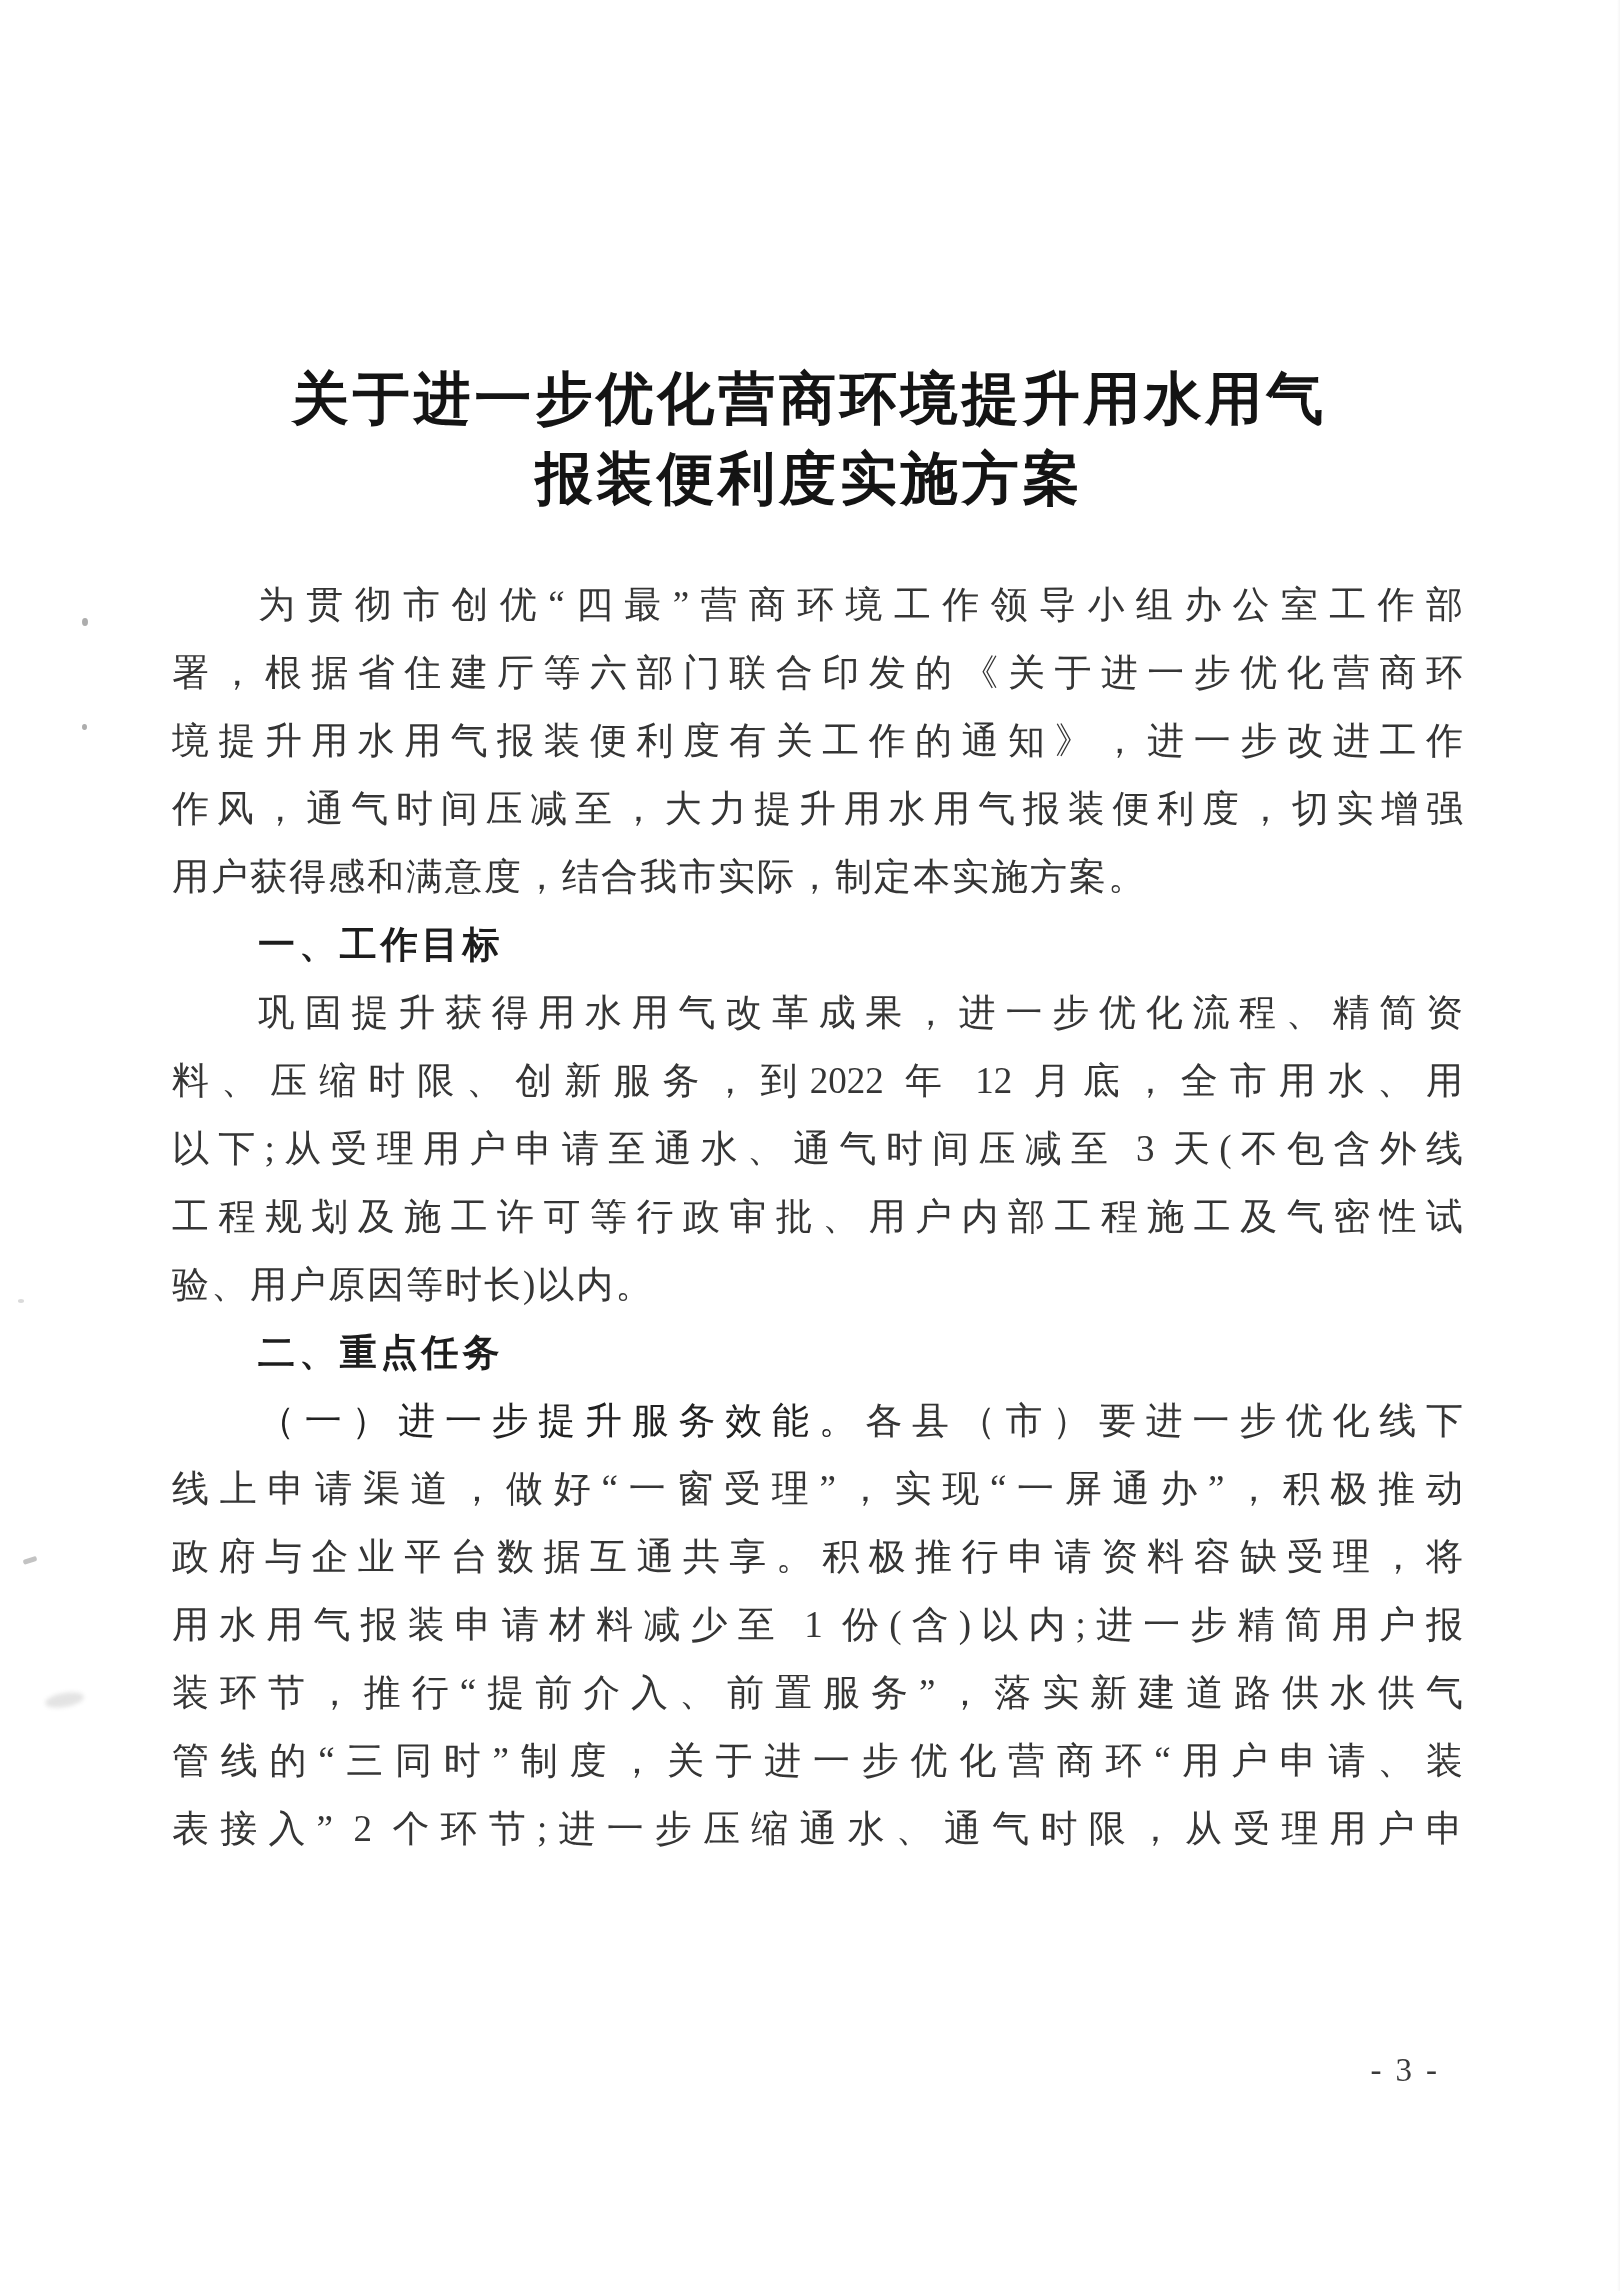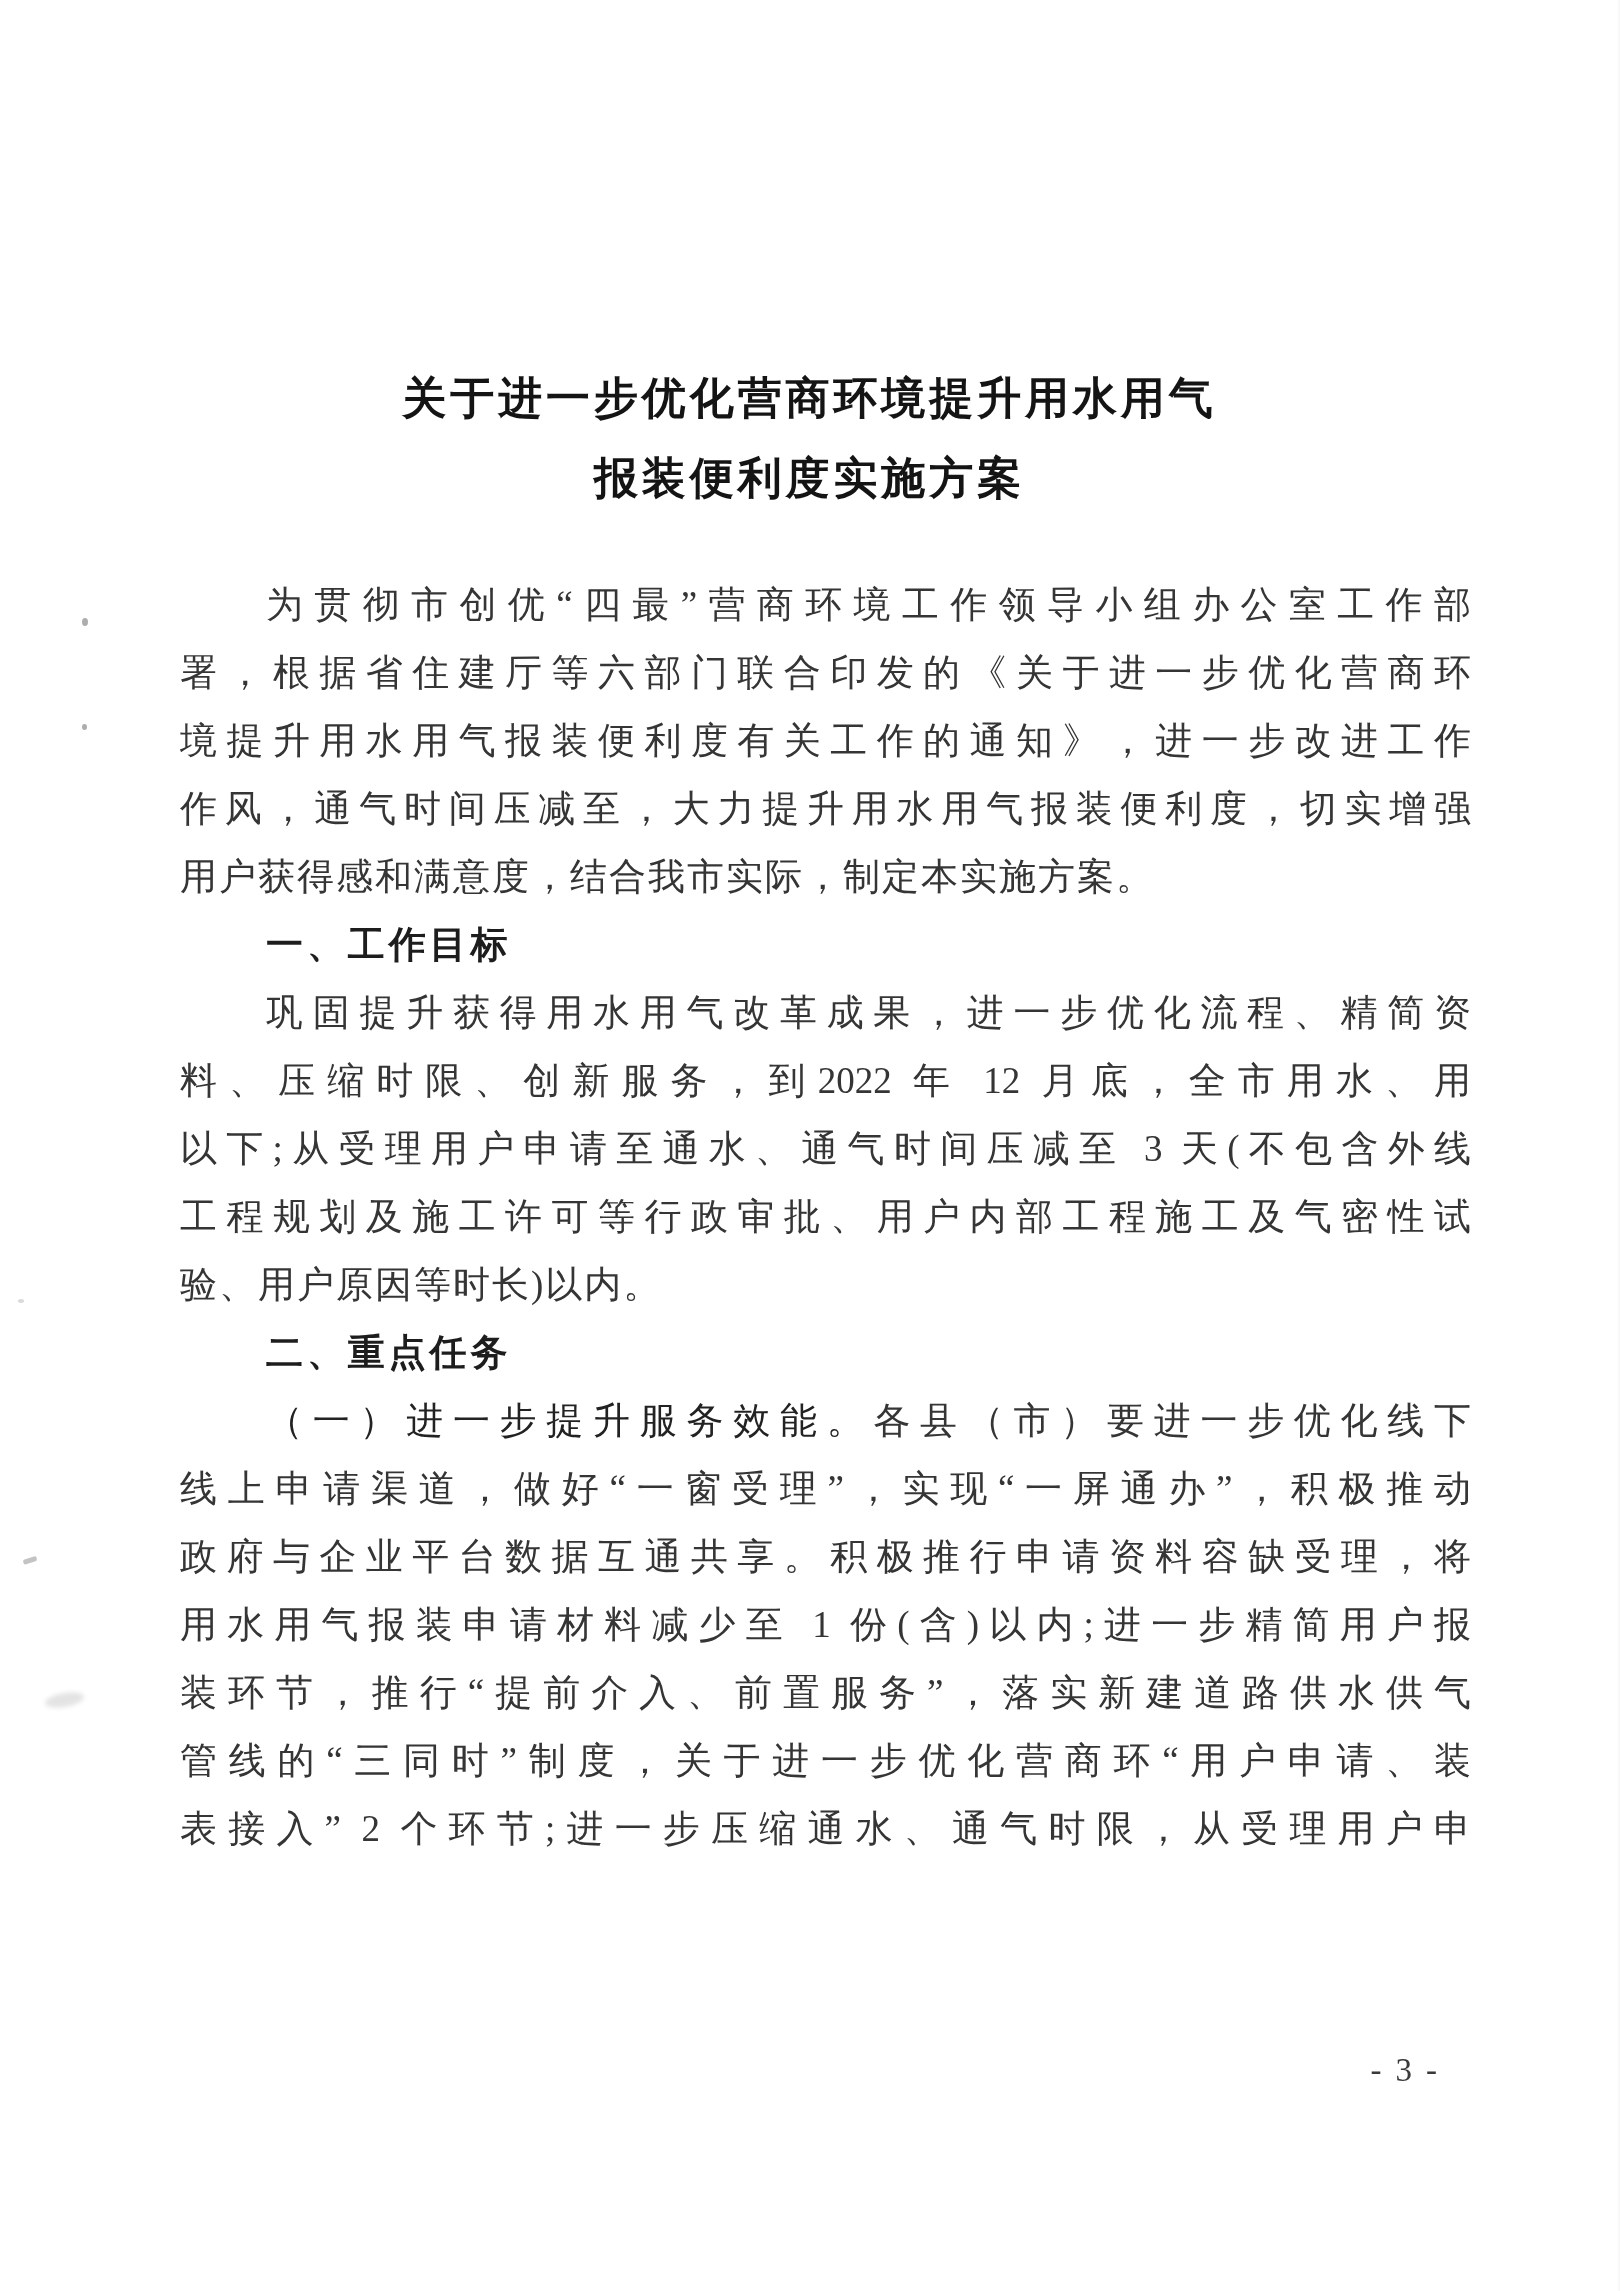--- a/index.html
+++ b/index.html
@@ -26,29 +26,29 @@
   }
 
   .doc-title {
     position: absolute;
     left: 164px;
     top: 359px;
     width: 1291px;
     text-align: center;
     font-weight: 700;
     color: #141414;
-    font-size: 44px;
+    font-size: 57px;
     line-height: 80px;
     letter-spacing: 3.9px;
     font-family: "Liberation Serif", "DejaVu Serif", serif;
   }
 
   .doc-body {
     position: absolute;
-    left: 180px;
+    left: 172px;
     top: 571px;
     width: 1291px;
     color: #333333;
   }
   .line {
     height: 68px;
     line-height: 68px;
     font-size: 37px;
     text-align: justify;
     text-align-last: justify;

